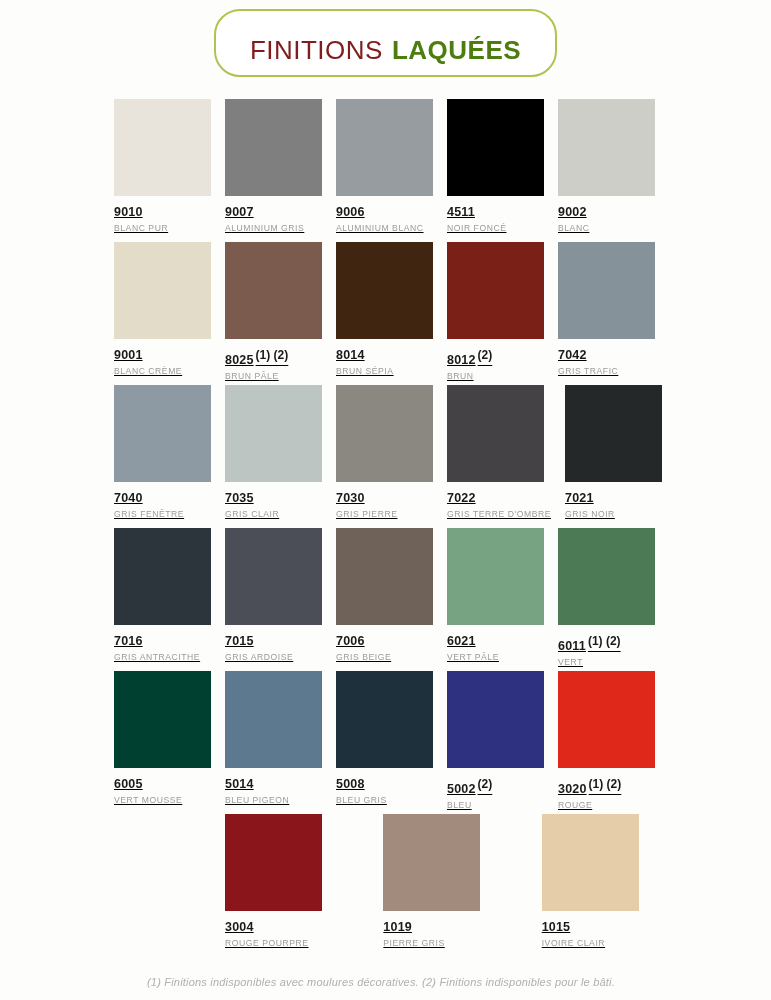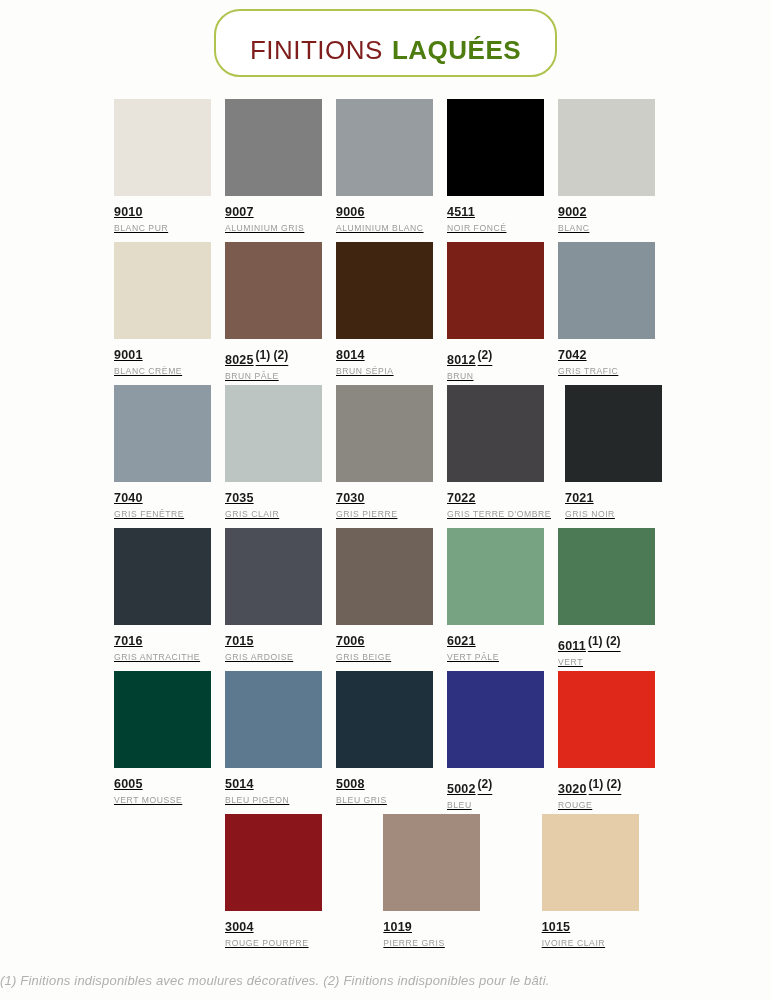--- a/index.html
+++ b/index.html
@@ -98,22 +98,22 @@
     white-space: nowrap;
     line-height: 1.1;
   }
 
   
   .footnote {
     position: absolute;
     left: 0;
     right: 9px;
     bottom: 12px;
-    text-align: left;
-    font-size: 13px;
+    text-align: center;
+    font-size: 11px;
     font-style: italic;
     color: #b0b0b0;
     letter-spacing: 0.2px;
   }
 </style>
 </head>
 <body>
 
 <div class="title-wrap">
   <div class="title-pill">

